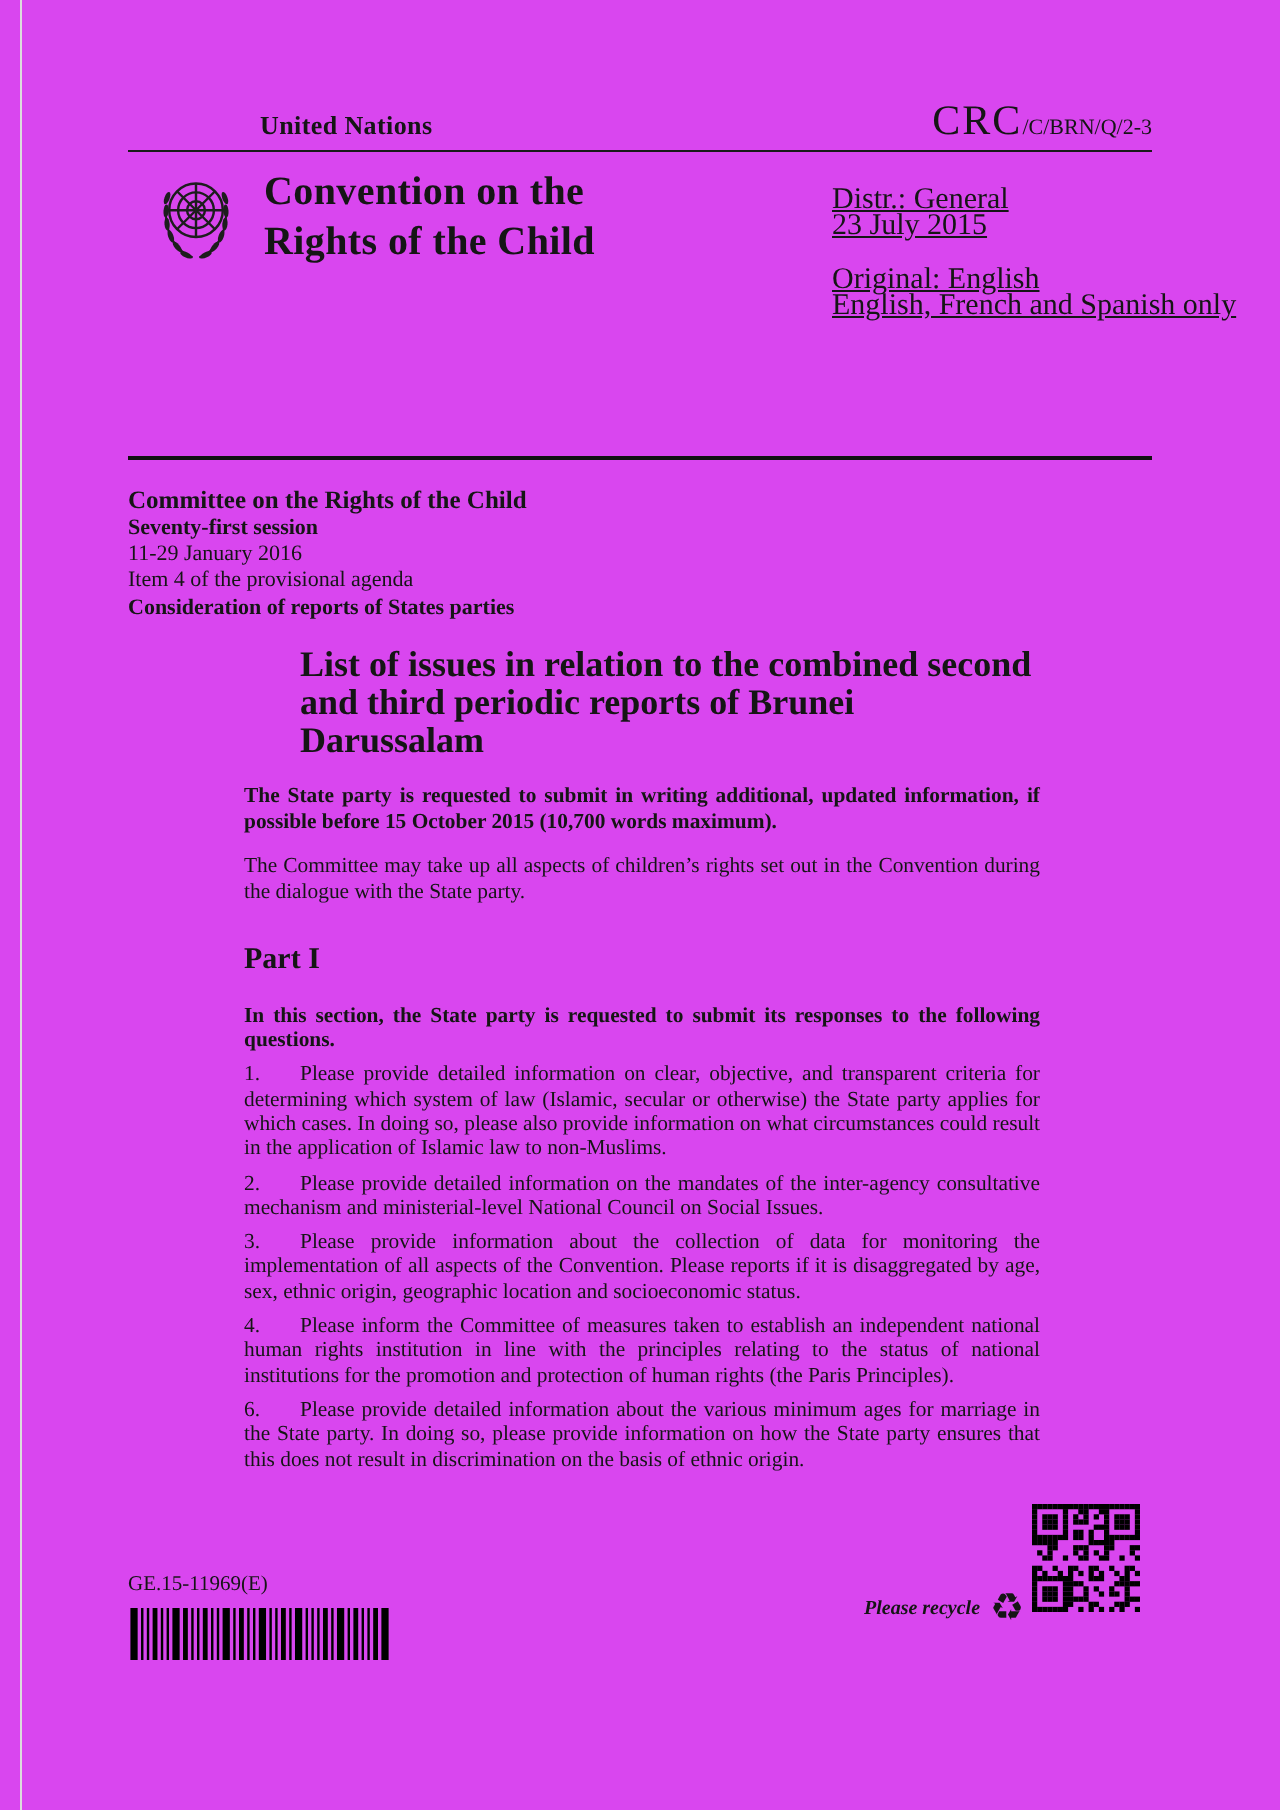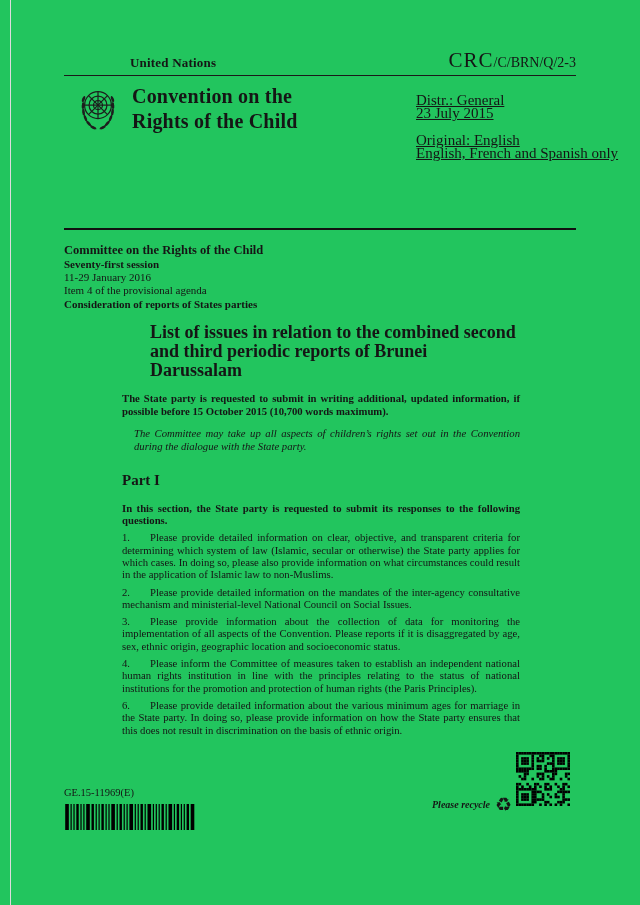--- a/index.html
+++ b/index.html
@@ -1,49 +1,49 @@
 <!DOCTYPE html>
 <html><head>
 <meta charset="utf-8">
 <style>
   * { margin:0; padding:0; box-sizing:border-box; }
   html, body { background:#ffffff; }
   body { font-family:"Liberation Serif", serif; }
   .page {
-    position:relative; width:640px; height:905px; background:#22c55e;
+    position:relative; width:640px; height:905px; background:#d946ef;
     color:#151515; overflow:hidden; margin:0 auto;
   }
   .edge-artifact { position:absolute; left:10px; top:0; bottom:0; width:1px; background:#dcdcdc; }
   .m { margin:0 64px; }
 
   .header-row1 { display:flex; justify-content:space-between; align-items:baseline; padding-top:48px; }
   .un-name { font-weight:bold; font-size:13px; margin-left:66px; letter-spacing:0.2px; }
   .doc-symbol { white-space:nowrap; }
   .doc-symbol .big { font-size:21px; letter-spacing:1px; }
-  .doc-symbol .small { font-size:14px; }
+  .doc-symbol .small { font-size:11px; }
 
   .rule-thin { border-top:1px solid #1a1a1a; margin-top:2px; }
   .rule-thick { border-top:2.2px solid #111; margin-top:68px; }
 
   .header-row2 { display:flex; padding-top:8px; }
   .emblem { width:52px; height:52px; margin-left:8px; flex:none; }
   .conv-title { font-weight:bold; font-size:20px; line-height:25px; margin-left:8px; width:284px; letter-spacing:0.2px; }
   .distr { font-size:15px; line-height:13px; padding-top:10px; width:158px;text-decoration:underline; }
   .distr .gap { height:14px; }
   .distr .nowrap { white-space:nowrap; }
 
   .session { padding-top:12px; font-size:11px; line-height:13.2px; }
   .session .committee { font-size:12.5px; font-weight:bold; line-height:16px; }
   .session .bold { font-weight:bold; }
 
   .body-col { margin-left:58px; width:398px; padding-top:12px; font-size:10.7px; line-height:12.3px; }
   .body-col p { text-align:justify; }
   .main-title { font-size:18px; font-weight:bold; line-height:19px;margin-left:28px; }
   .request { font-weight:bold; margin-top:12px; line-height:13px; }
-  .note { font-style:italic; margin-top:9px; line-height:13px;margin-left:12px; }
+  .note { margin-top:9px; line-height:13px; }
   .part-heading { font-size:15px; font-weight:bold; line-height:20px; margin-top:17px; }
   .part-intro { font-weight:bold; margin-top:12px; }
   .q { margin-top:5px; }
   .qnum { display:inline-block; width:28px; }
 
   .footer-ge { position:absolute; left:64px; top:787px; font-size:10.5px; }
   .barcode { position:absolute; left:64px; top:804px; width:132px; height:26px; }
   .barcode svg { width:100%; height:100%; display:block; }
   .recycle { position:absolute; left:432px; top:795px; display:flex; align-items:center; font-size:10px; font-weight:bold; font-style:italic; }
   .recycle .glyph { font-style:normal; font-weight:normal; font-size:19px; line-height:19px; margin-left:5px; }

